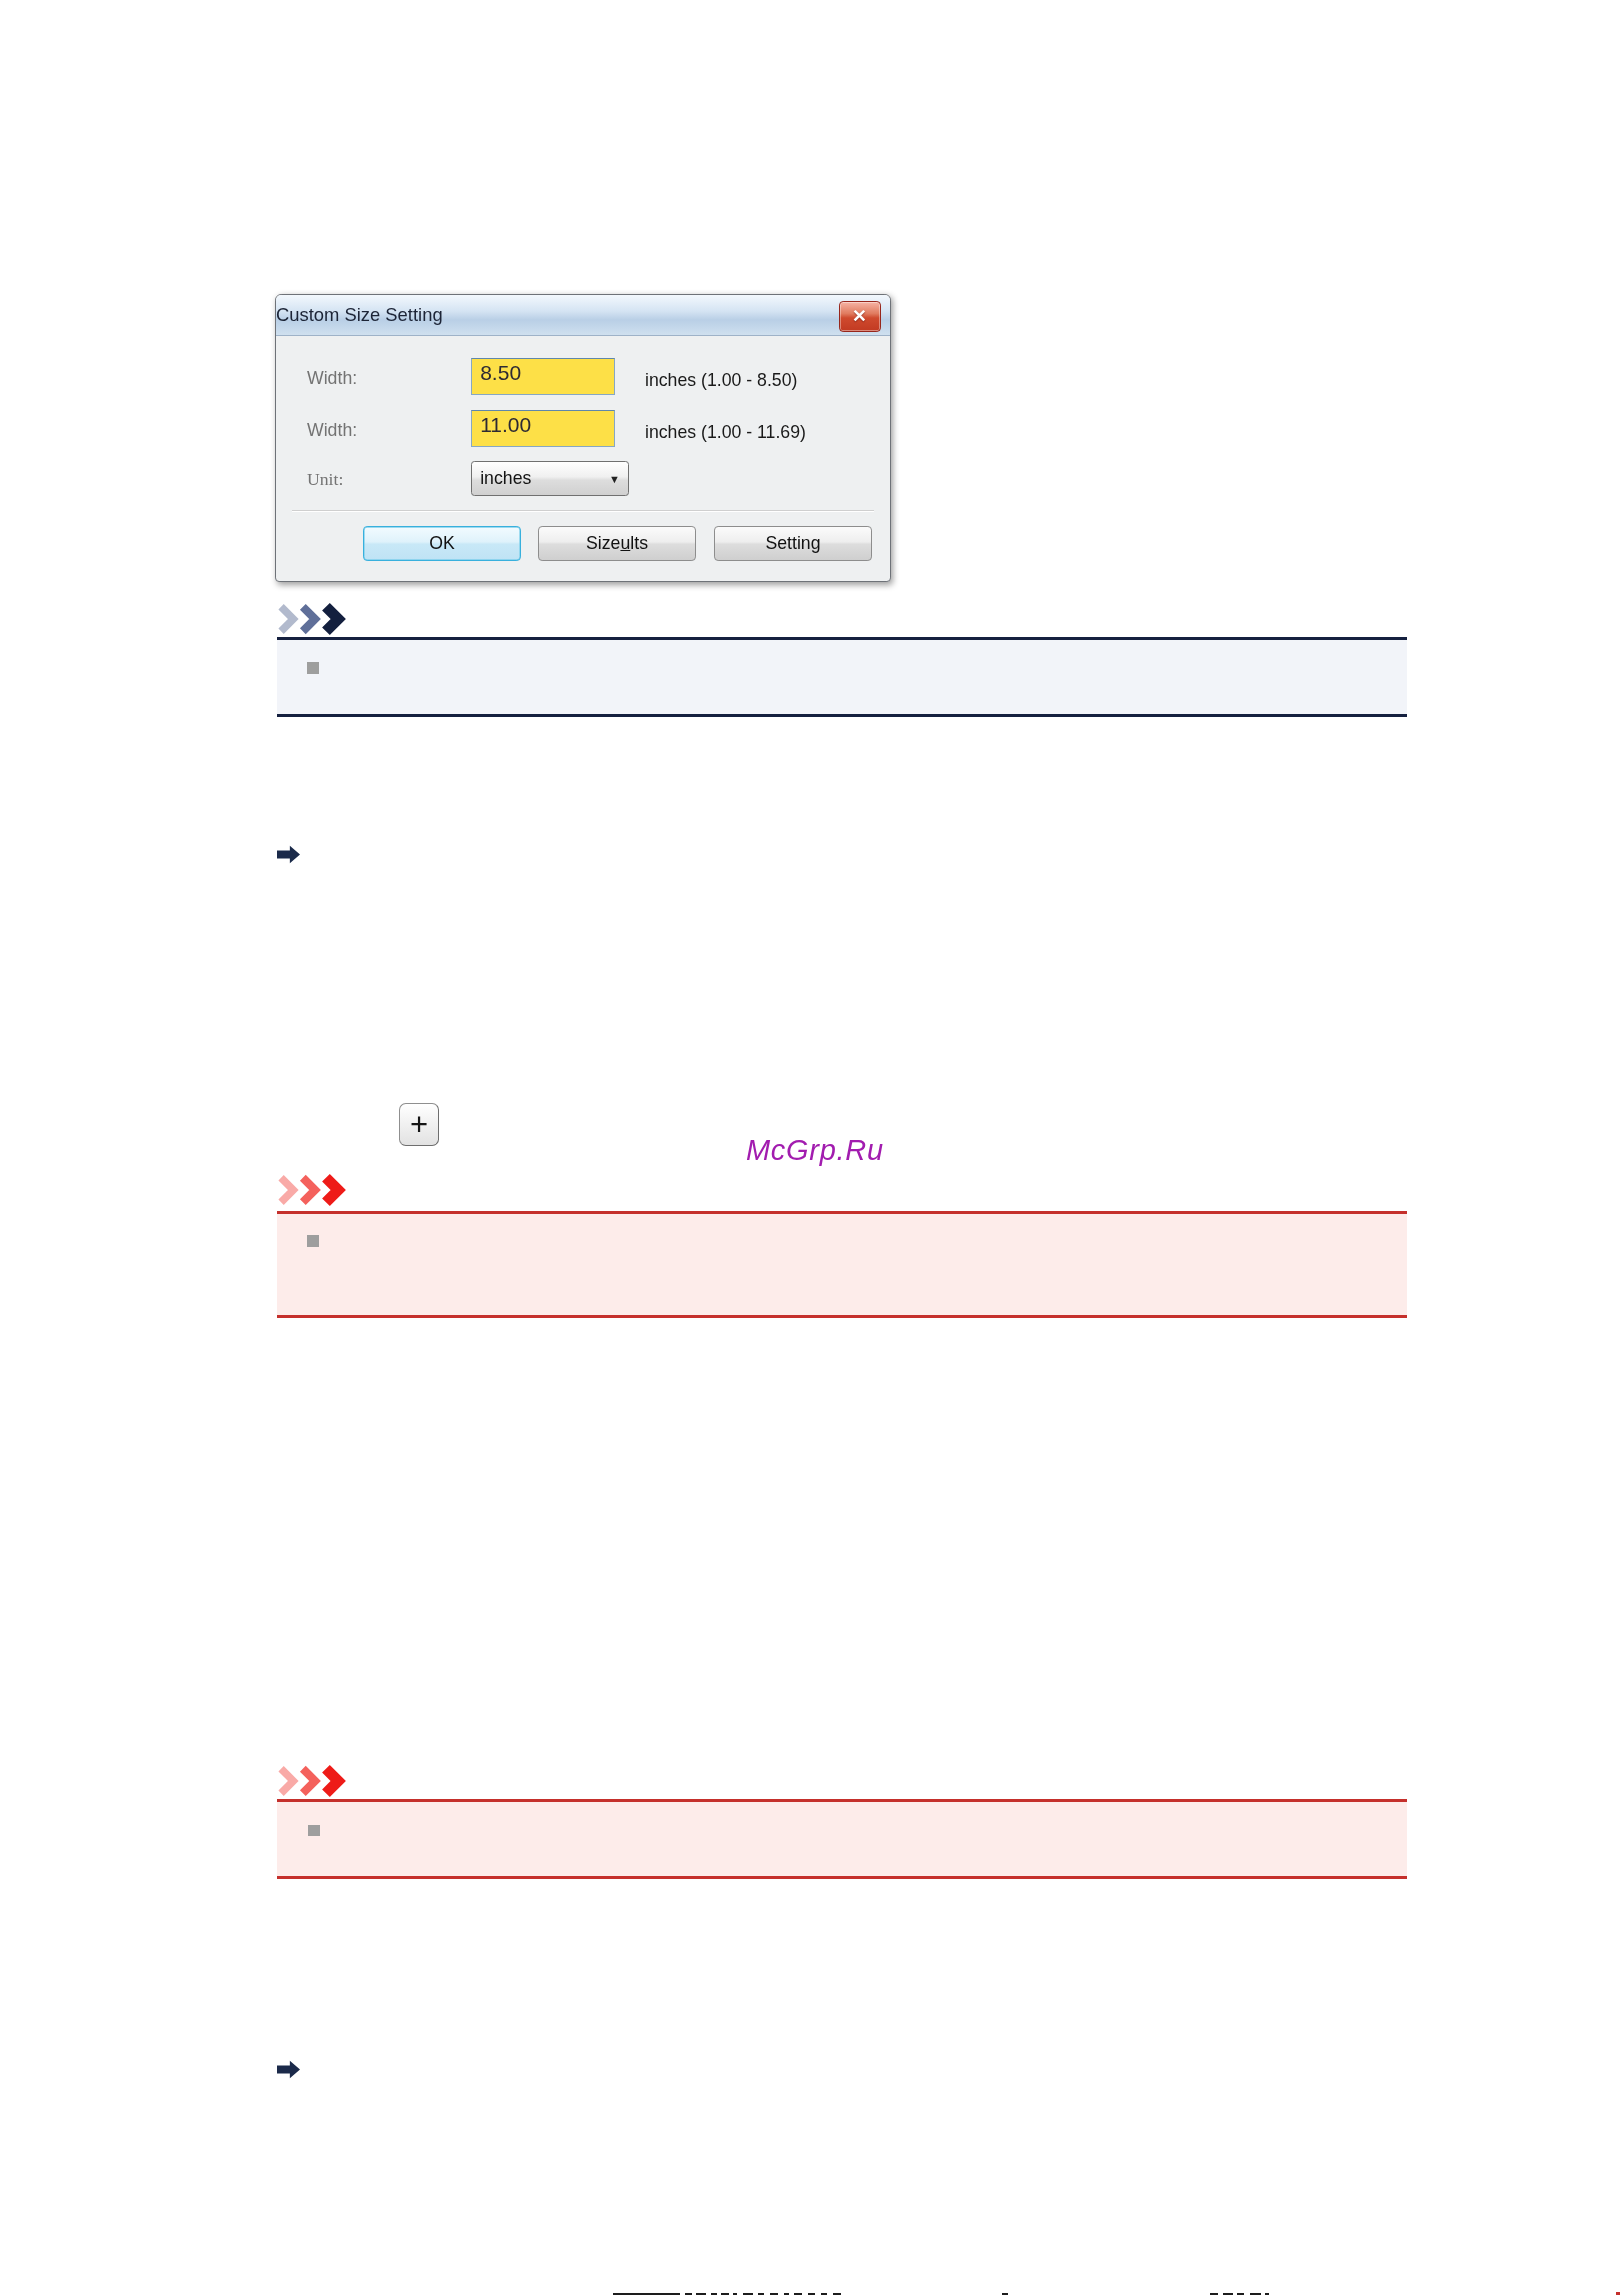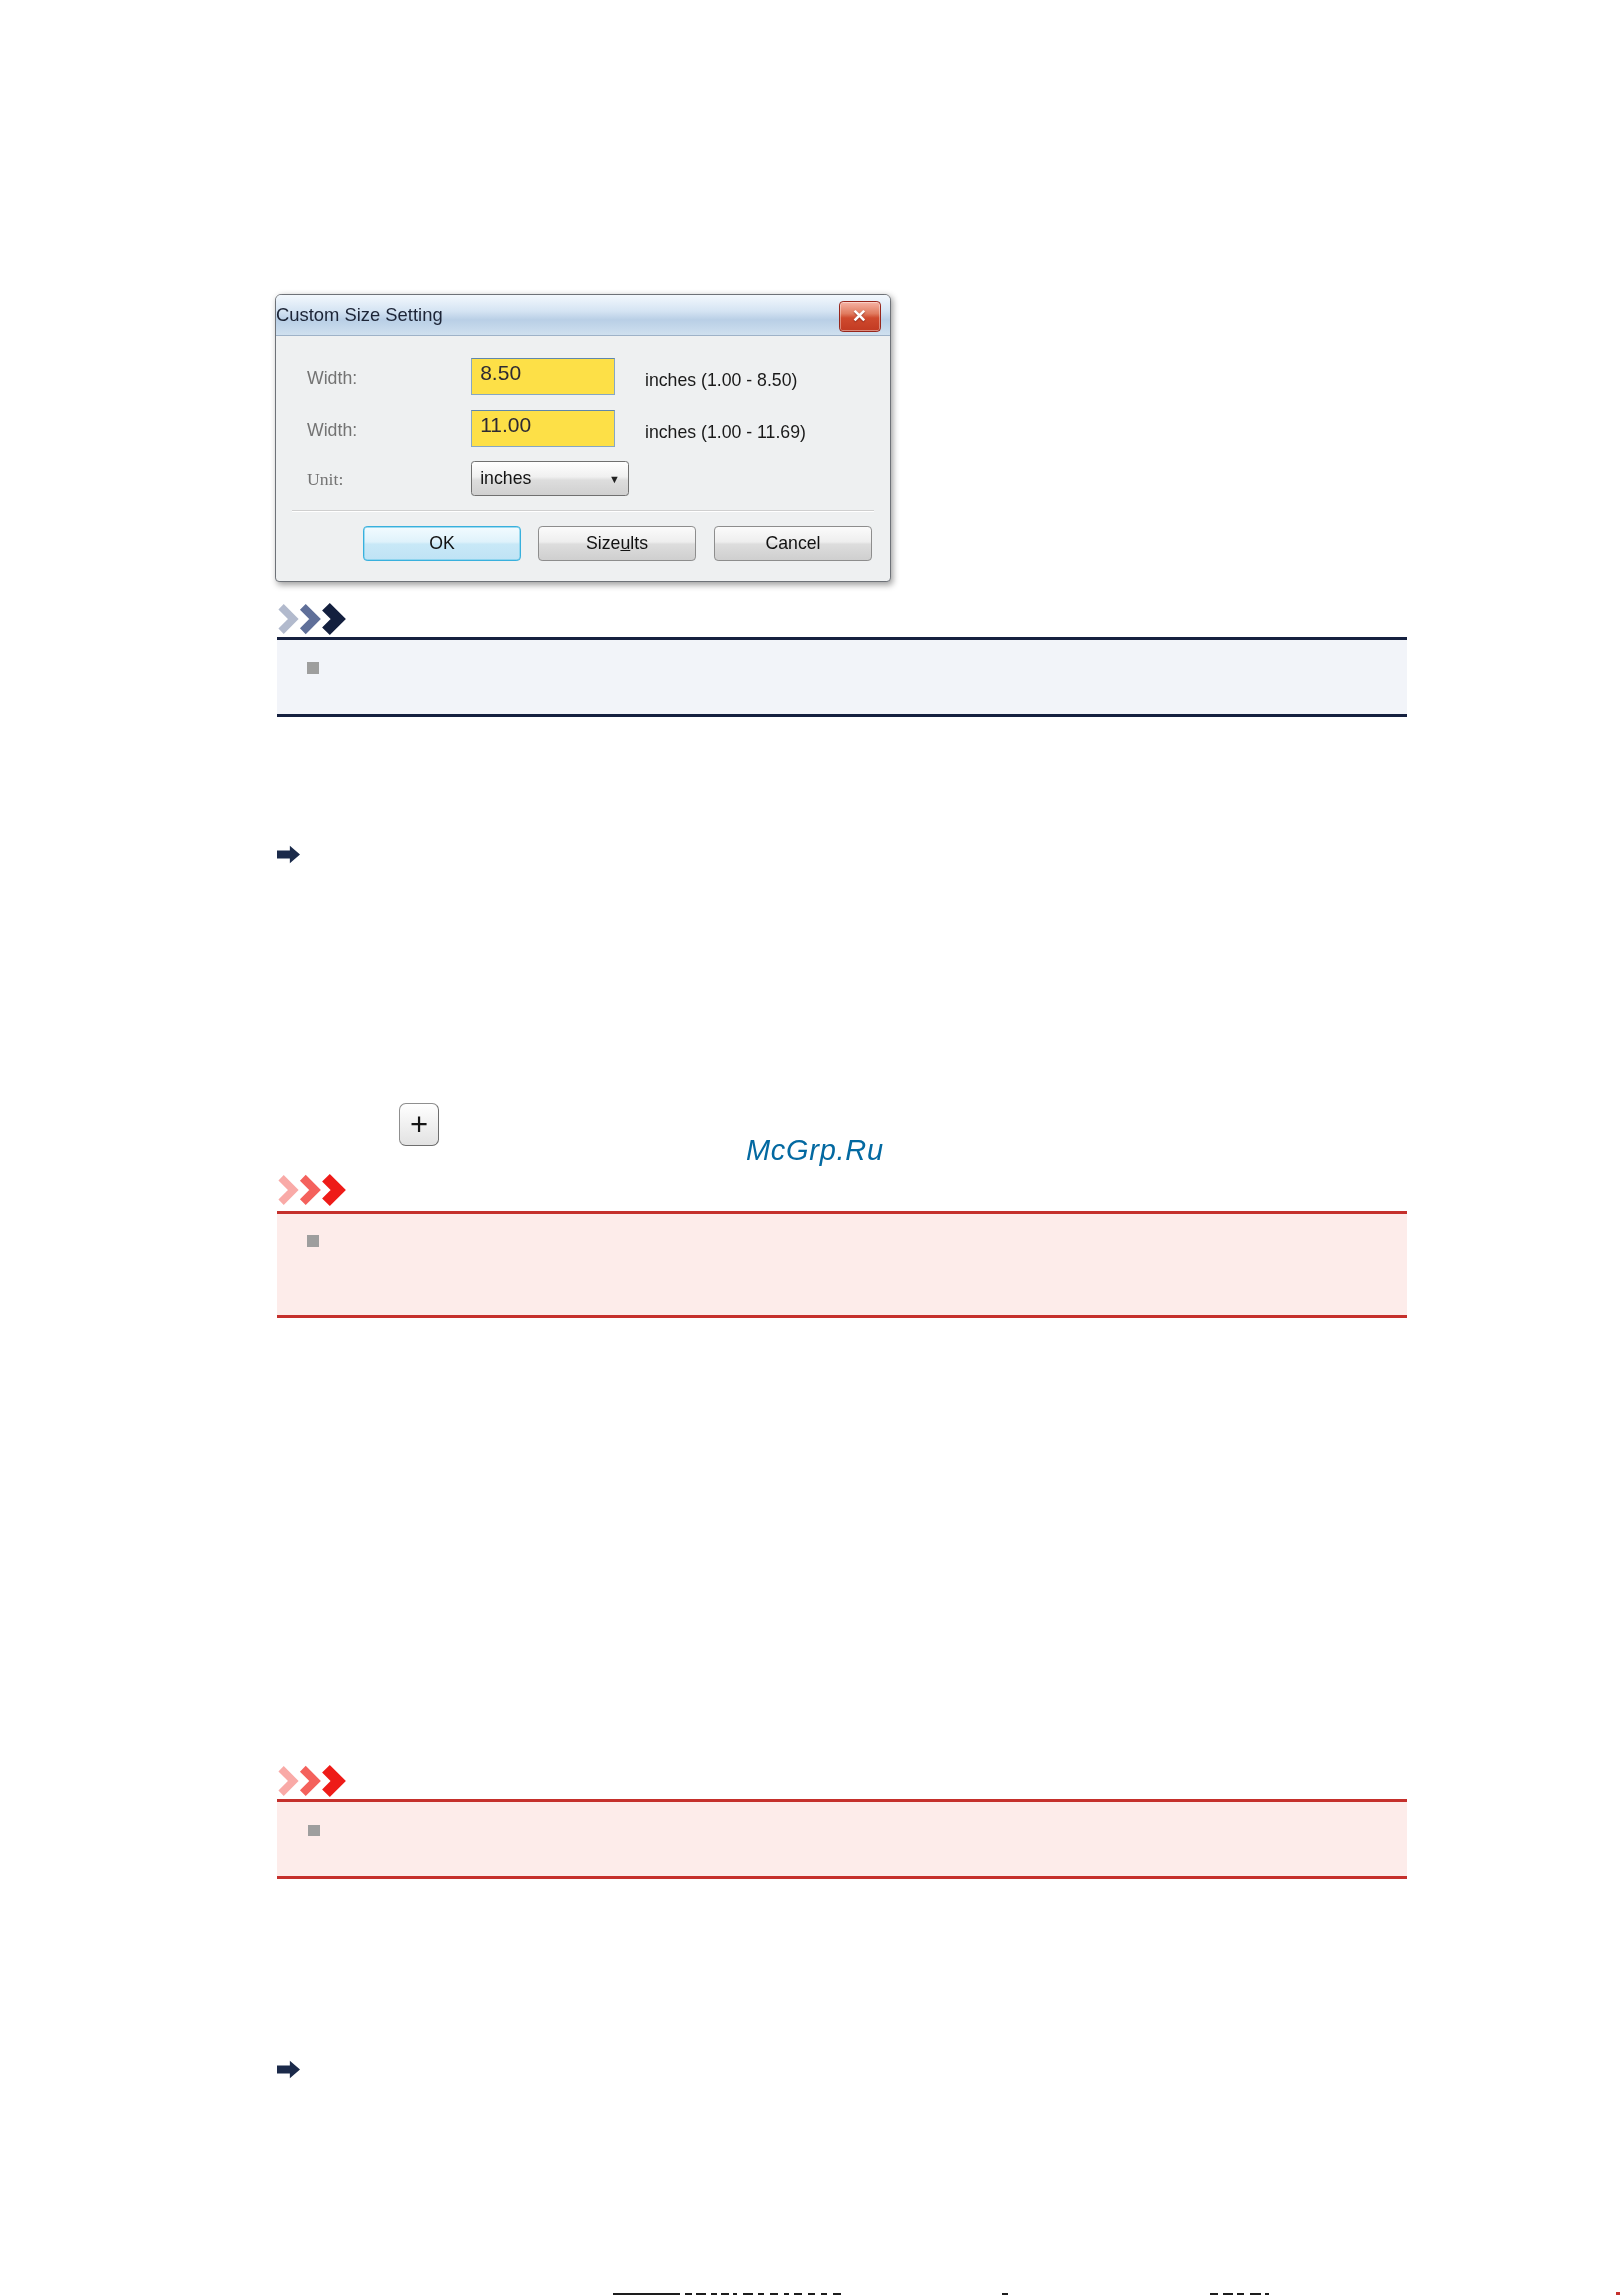--- a/index.html
+++ b/index.html
@@ -55,21 +55,21 @@
   .bullet{position:absolute;width:11.6px;height:11.6px;background:#9e9e9e;}
 
   
   .link-arrow{position:absolute;width:23px;height:19px;}
   .expand-btn{position:absolute;left:399px;top:1103px;width:40px;height:43px;box-sizing:border-box;
               border:1.4px solid #8f8f8f;border-right-color:#6e6e6e;border-bottom-color:#6e6e6e;
               border-radius:6.8px;background:linear-gradient(#ffffff,#f2f2f2 45%,#e2e2e2);
               display:flex;align-items:center;justify-content:center;
               font-size:31px;color:#151515;line-height:1;}
   .watermark{position:absolute;left:746px;top:1134px;font-size:29px;font-style:italic;
-             color:#0369a1;letter-spacing:0.7px;white-space:nowrap;}
+             color:#a21caf;letter-spacing:0.7px;white-space:nowrap;}
   .fragment{position:absolute;background:#1d1d1d;}
   .fragment.red{background:#c5302c;}
 </style>
 </head>
 <body>
 
 <div class="page">
 
   <div class="dialog">
     <div class="titlebar">
@@ -95,21 +95,21 @@
 
     <div class="separator"></div>
 
     <div class="btn btn-ok">
       <span>OK</span>
     </div>
     <div class="btn btn-defaults">
       <span><span>Size</span><span class="mnemonic">u</span><span>lts</span></span>
     </div>
     <div class="btn btn-cancel">
-      <span>Cancel</span>
+      <span>Setting</span>
     </div>
   </div>
 
   <svg class="chevrons" style="left:277px;top:606px;" viewBox="0 0 100 38">
     <polyline points="6,1 24,19 6,37" stroke="#b2bacd" stroke-width="11" fill="none"></polyline>
     <polyline points="38,1 56,19 38,37" stroke="#5f6f99" stroke-width="12" fill="none"></polyline>
     <polyline points="72,1 90,19 72,37" stroke="#131f3e" stroke-width="16" fill="none"></polyline>
   </svg>
   <div class="callout note-box">
     <div class="bullet" style="left:30px;top:22px;"></div>

